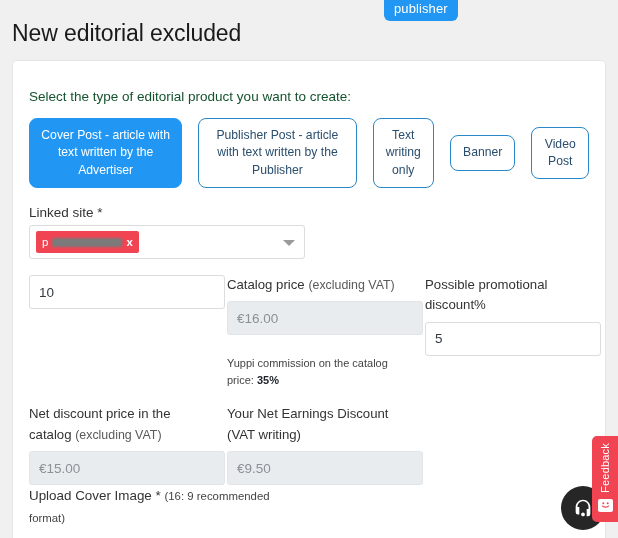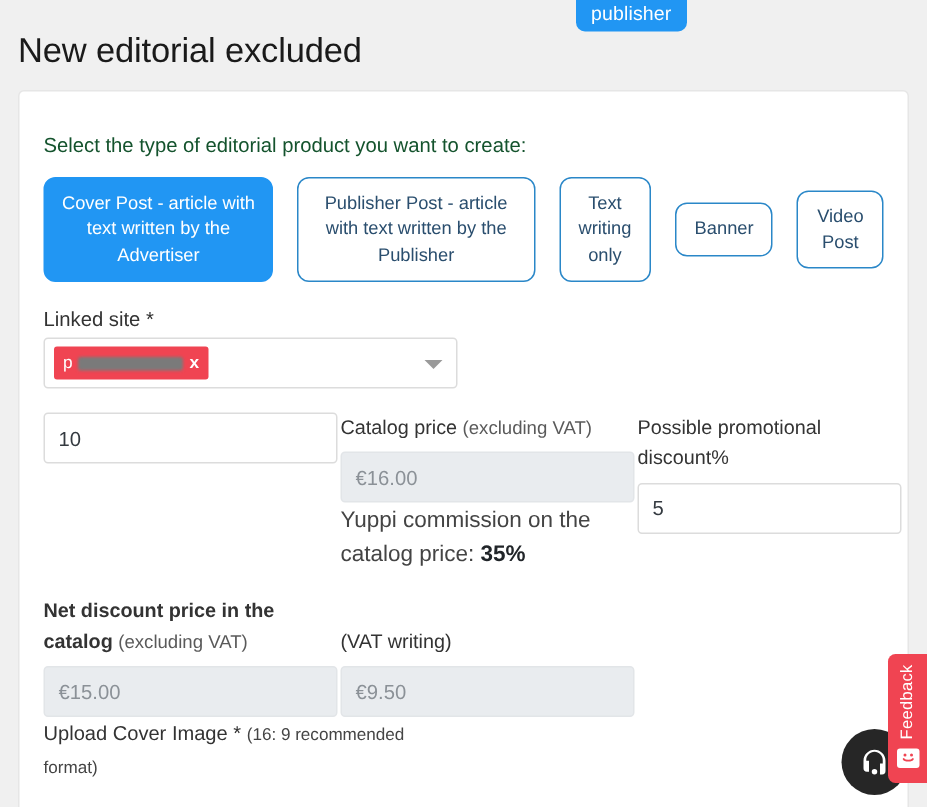--- a/index.html
+++ b/index.html
@@ -153,45 +153,45 @@
   }
   .col.c3 { padding-right: 0; }
 
   .lbl {
     font-size: 13.2px;
     color: #333333;
     line-height: 1.55;
     margin-bottom: 6px;
   }
   .lbl .dim { color: #5a5a5a; font-size: 12.4px; }
-  .lbl b { font-weight: 700; text-align: right; }
+  .lbl b { font-weight: 400; text-align: right; }
 
   input.fld {
     width: 196px;
     height: 34px;
     border: 1px solid #dcdcdc;
     border-radius: 3px;
     background: #ffffff;
     color: #343a40;
     font-size: 13.5px;
     padding: 0 9px;
     font-family: "Liberation Sans", sans-serif;
     outline: none;
   }
   input.fld.wide3 { width: 176px; }
   input.fld.disabled {
     background: #e9ecef;
     color: #8b9197;
     border-color: #e2e5e8;
   }
   .helper {
-    font-size: 15px;
+    font-size: 11px;
     color: #444444;
     line-height: 1.5;
-    margin-top: 1px;
+    margin-top: 20px;
     width: 176px;
   }
   .helper b { font-weight: 700; color: #212529; }
   .row-gap-2 { margin-top: 16px; }
 
   
   .upload-lbl {
     font-size: 13.4px;
     color: #333333;
     line-height: 1.6;
@@ -310,21 +310,21 @@
       <div class="lbl">
         <b>Net discount price in the</b><br>
         <b>catalog</b>
         <span class="dim">(excluding VAT)</span>
       </div>
       <input class="fld disabled" type="text" readonly="" value="€15.00" style="">
     </div>
 
     <div class="col">
       <div class="lbl">
-        <br>
+        <span>Your Net Earnings Discount</span><br>
         <span>(VAT writing)</span>
       </div>
       <input class="fld disabled" type="text" readonly="" value="€9.50" style="">
     </div>
 
     <div class="col c3"></div>
   </div>
 
   <div class="upload-lbl">
     <span>Upload Cover Image * </span><span class="tiny">(16: 9 recommended format)</span>

